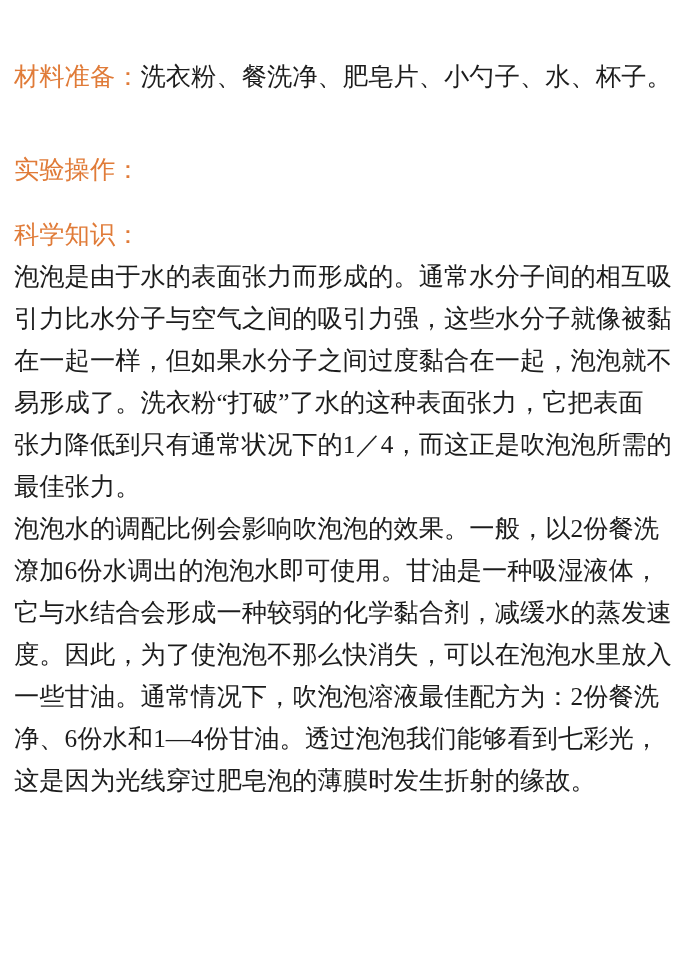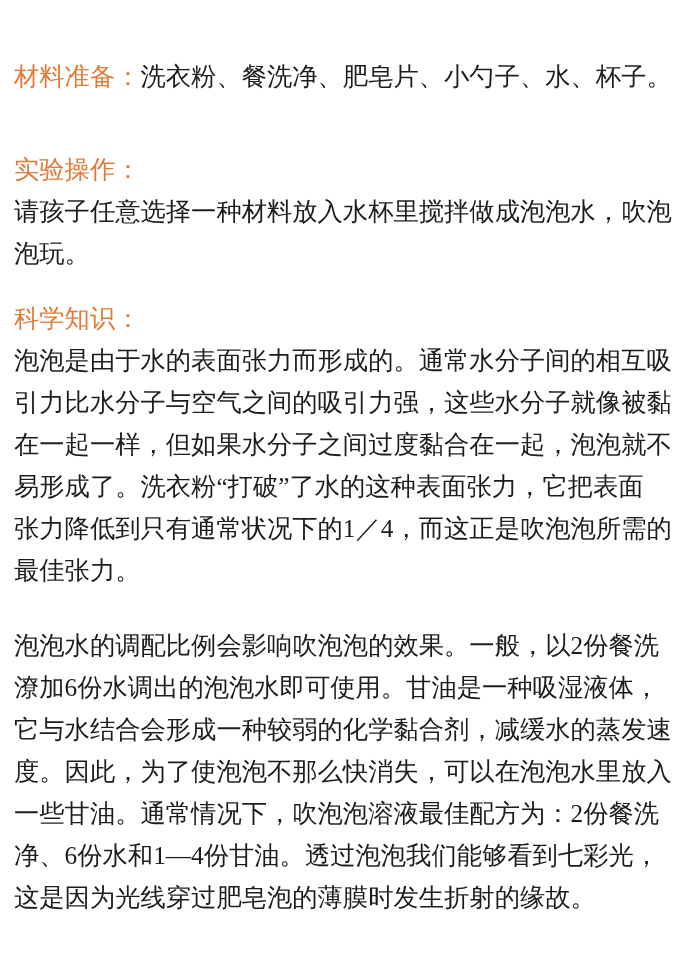--- a/index.html
+++ b/index.html
@@ -25,33 +25,31 @@
     word-break: break-all;
   }
   .heading {
     color: var(--accent, #e07b38);
   }
   .inline-heading {
     color: var(--accent, #e07b38);
   }
   .sec-heading-procedure { margin-top: 51px; }
   .sec-heading-science  { margin-top: 23px; }
-  .para-gap { margin-top: 33px; }
+  .para-gap { }
 </style>
 </head>
 <body>
 
 <div class="page">
 
   <p class="materials-line"><span class="inline-heading">材料准备：</span><span>洗衣粉、餐洗净、肥皂片、小勺子、水、杯子。</span></p>
 
   <p class="heading sec-heading-procedure">实验操作：</p>
 
-  <p class="body-text">请孩子任意选择一种材料放入水杯里搅拌做成泡泡水，吹泡
-泡玩。</p>
 
   <p class="heading sec-heading-science">科学知识：</p>
 
   <p class="body-text">泡泡是由于水的表面张力而形成的。通常水分子间的相互吸
 引力比水分子与空气之间的吸引力强，这些水分子就像被黏
 在一起一样，但如果水分子之间过度黏合在一起，泡泡就不
 易形成了。洗衣粉“打破”了水的这种表面张力，它把表面
 张力降低到只有通常状况下的1／4，而这正是吹泡泡所需的
 最佳张力。</p>
 

